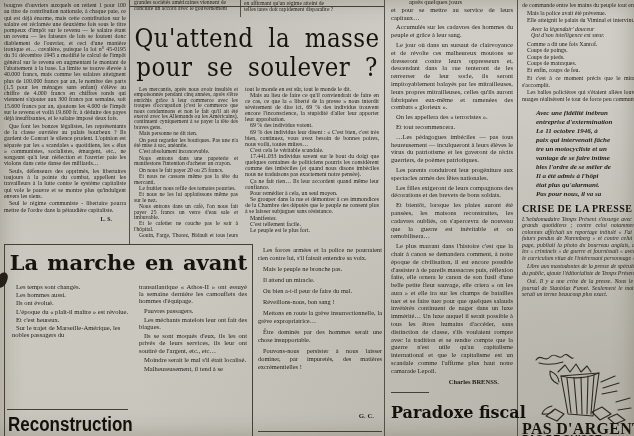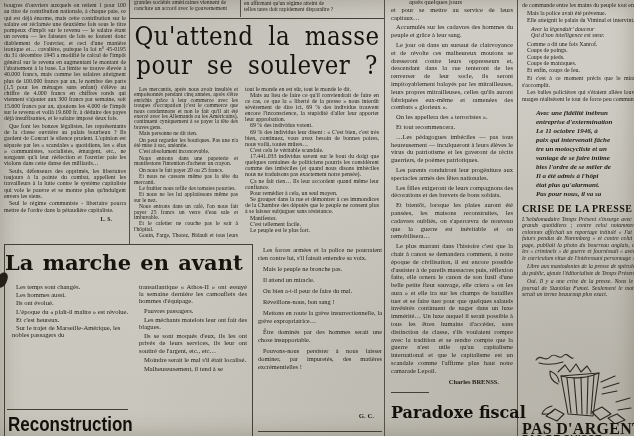--- a/index.html
+++ b/index.html
@@ -26,34 +26,34 @@
   .note-line{white-space:nowrap;font-weight:bold;font-style:italic;}
   .cont p:first-child{text-indent:0;}
 
   .col1{left:4px;top:2px;width:122px;height:244px;font-size:5.9px;line-height:6.3px;overflow:hidden;}
   .sig{font-weight:bold;text-align:right;padding-right:14px;margin-top:3px;}
 
   .frag{font-size:5.6px;line-height:6.2px;overflow:hidden;}
   .frag2{left:134px;top:-1px;width:105px;height:17px;}
   .frag3{left:244px;top:0px;width:138px;height:16px;}
 
-  .lead-box{left:130px;top:18px;width:254px;height:67px;border-top:1px solid #454036;overflow:hidden;padding-top:3px;}
+  .lead-box{left:130px;top:6px;width:254px;height:67px;border-top:1px solid #454036;overflow:hidden;padding-top:17px;}
   .lead-h{font-family:"DejaVu Serif",serif;font-size:23px;line-height:29px;word-spacing:7px;letter-spacing:.4px;
           color:#16120c;text-align:center;white-space:nowrap;transform:scaleY(1.12);}
 
   .lead-a{left:134px;top:87px;width:104px;height:152px;font-size:5.6px;line-height:5.4px;overflow:hidden;}
   .lead-b-top{left:245px;top:87px;width:134px;height:157px;font-size:5.9px;line-height:5.9px;overflow:hidden;}
   .lead-b-top .para{margin-bottom:.5px;}
   .lead-b-bot{left:258px;top:246px;width:124px;height:190px;font-size:6.4px;line-height:8px;overflow:hidden;}
   .lead-b-bot .para{margin-bottom:3px;}
   .gc-sig{position:absolute;top:166px;right:8px;font-size:6.8px;font-weight:bold;}
 
   .marche-box{left:4px;top:244px;width:247px;height:192px;border:1px solid #454036;border-bottom:none;overflow:hidden;}
   .marche-h{font-family:"DejaVu Serif",serif;font-weight:bold;font-size:21px;line-height:26px;word-spacing:2px;
-            text-align:left;white-space:nowrap;margin-top:5px;color:#17130d;}
+            text-align:center;white-space:nowrap;margin-top:5px;color:#17130d;}
   .marche-a{position:absolute;left:7px;top:38px;width:118px;font-size:6.6px;line-height:7.2px;}
   .marche-b{position:absolute;left:134px;top:38px;width:108px;height:152px;font-size:6.6px;line-height:7.2px;overflow:hidden;}
   .marche-b .para{margin-bottom:2px;}
   .recon-rule{position:absolute;left:2px;top:164px;width:121px;height:1px;background:#454036;}
   .recon-h{position:absolute;left:3px;top:168px;font-family:"Liberation Sans",sans-serif;font-weight:bold;
            font-size:20px;white-space:nowrap;transform:scaleX(.85);transform-origin:left;color:#14110c;}
 
   .col4{left:391px;top:0px;width:122px;height:388px;font-size:6.5px;line-height:7.8px;overflow:hidden;}
   .col4 .para{margin-bottom:2px;}
   .col4-frag{white-space:nowrap;margin-top:-2px;text-indent:18px;}

